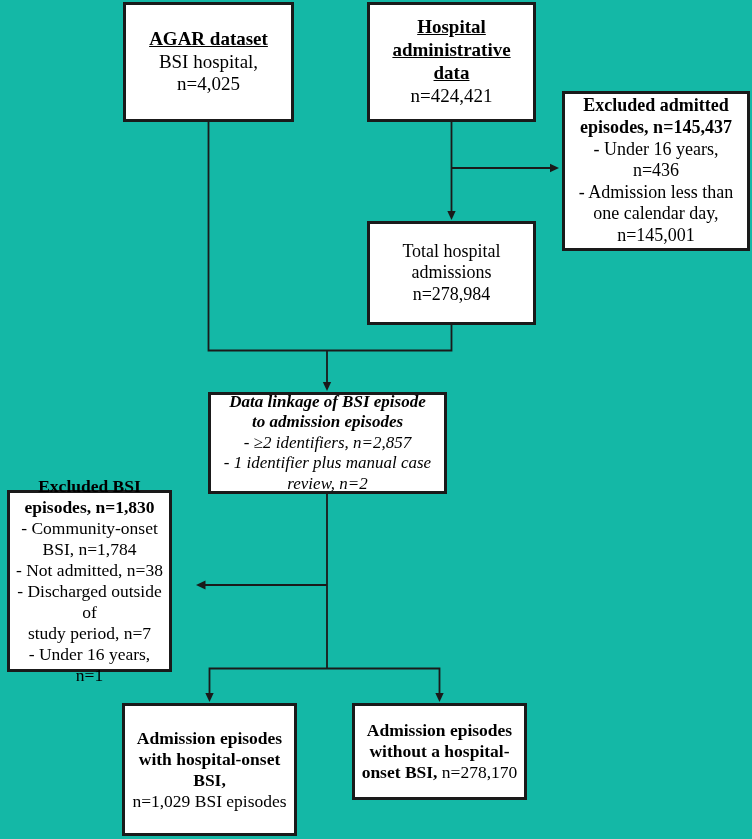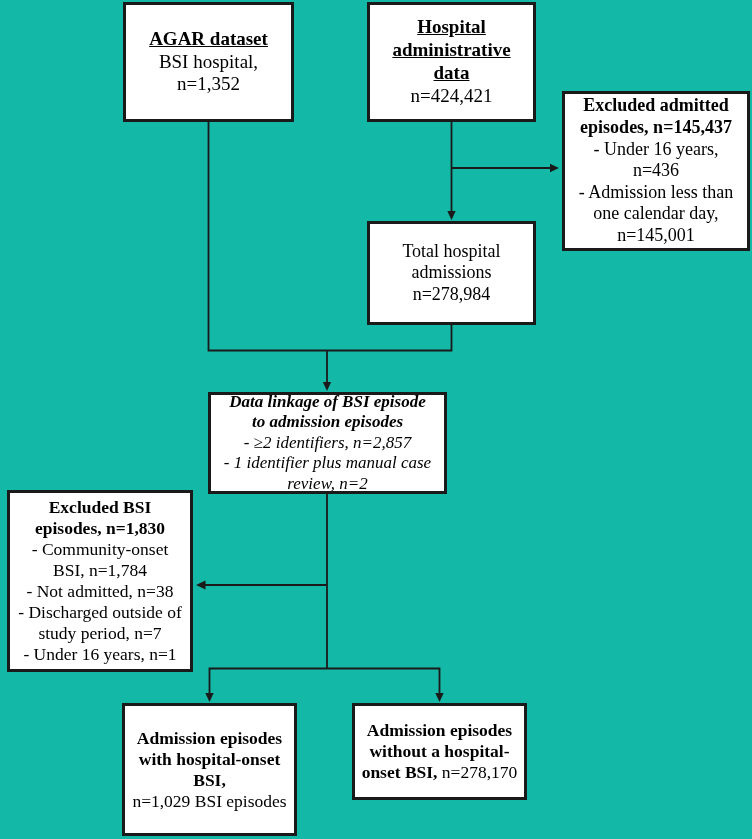--- a/index.html
+++ b/index.html
@@ -50,21 +50,21 @@
     height: 839px;
     z-index: 1;
     pointer-events: none;
   }
   
   #box-agar       { left:123px; top:2px;   width:171px; height:120px; font-size:19px; }
   #box-hospital   { left:367px; top:2px;   width:169px; height:120px; font-size:19px;align-items:center; }
   #box-excl-adm   { left:562px; top:91px;  width:188px; height:160px; font-size:18px; }
   #box-total-adm  { left:367px; top:221px; width:169px; height:104px; font-size:18px; }
   #box-linkage    { left:208px; top:392px; width:239px; height:102px; font-size:17px;font-style:italic; }
-  #box-excl-bsi   { left:7px;   top:490px; width:186px; height:182px; font-size:17.5px; }
+  #box-excl-bsi   { left:7px;   top:490px; width:165px; height:182px; font-size:17.5px; }
   #box-hosp-onset { left:122px; top:703px; width:175px; height:133px; font-size:17.5px; }
   #box-no-onset   { left:352px; top:703px; width:175px; height:97px;  font-size:17.5px; }
 </style>
 </head>
 <body>
 
 <div id="canvas">
 
   <svg class="wires" viewBox="0 0 752 839" xmlns="http://www.w3.org/2000/svg">
     <defs>
@@ -89,21 +89,21 @@
 
     <path d="M327,668.5 L209.5,668.5 L209.5,697" fill="none" stroke="#1a1a1a" stroke-width="1.8" marker-end="url(#arrow)"></path>
 
     <path d="M327,668.5 L439.5,668.5 L439.5,697" fill="none" stroke="#1a1a1a" stroke-width="1.8" marker-end="url(#arrow)"></path>
   </svg>
 
   <div class="box" id="box-agar">
     <div class="inner">
       <span class="ln ttl u">AGAR dataset</span>
       <span class="ln">BSI hospital,</span>
-      <span class="ln">n=1,352</span>
+      <span class="ln">n=4,025</span>
     </div>
   </div>
 
   <div class="box" id="box-hospital">
     <div class="inner">
       <span class="ln ttl u">Hospital</span>
       <span class="ln ttl u">administrative data</span>
       <span class="ln">n=424,421</span>
     </div>
   </div>

